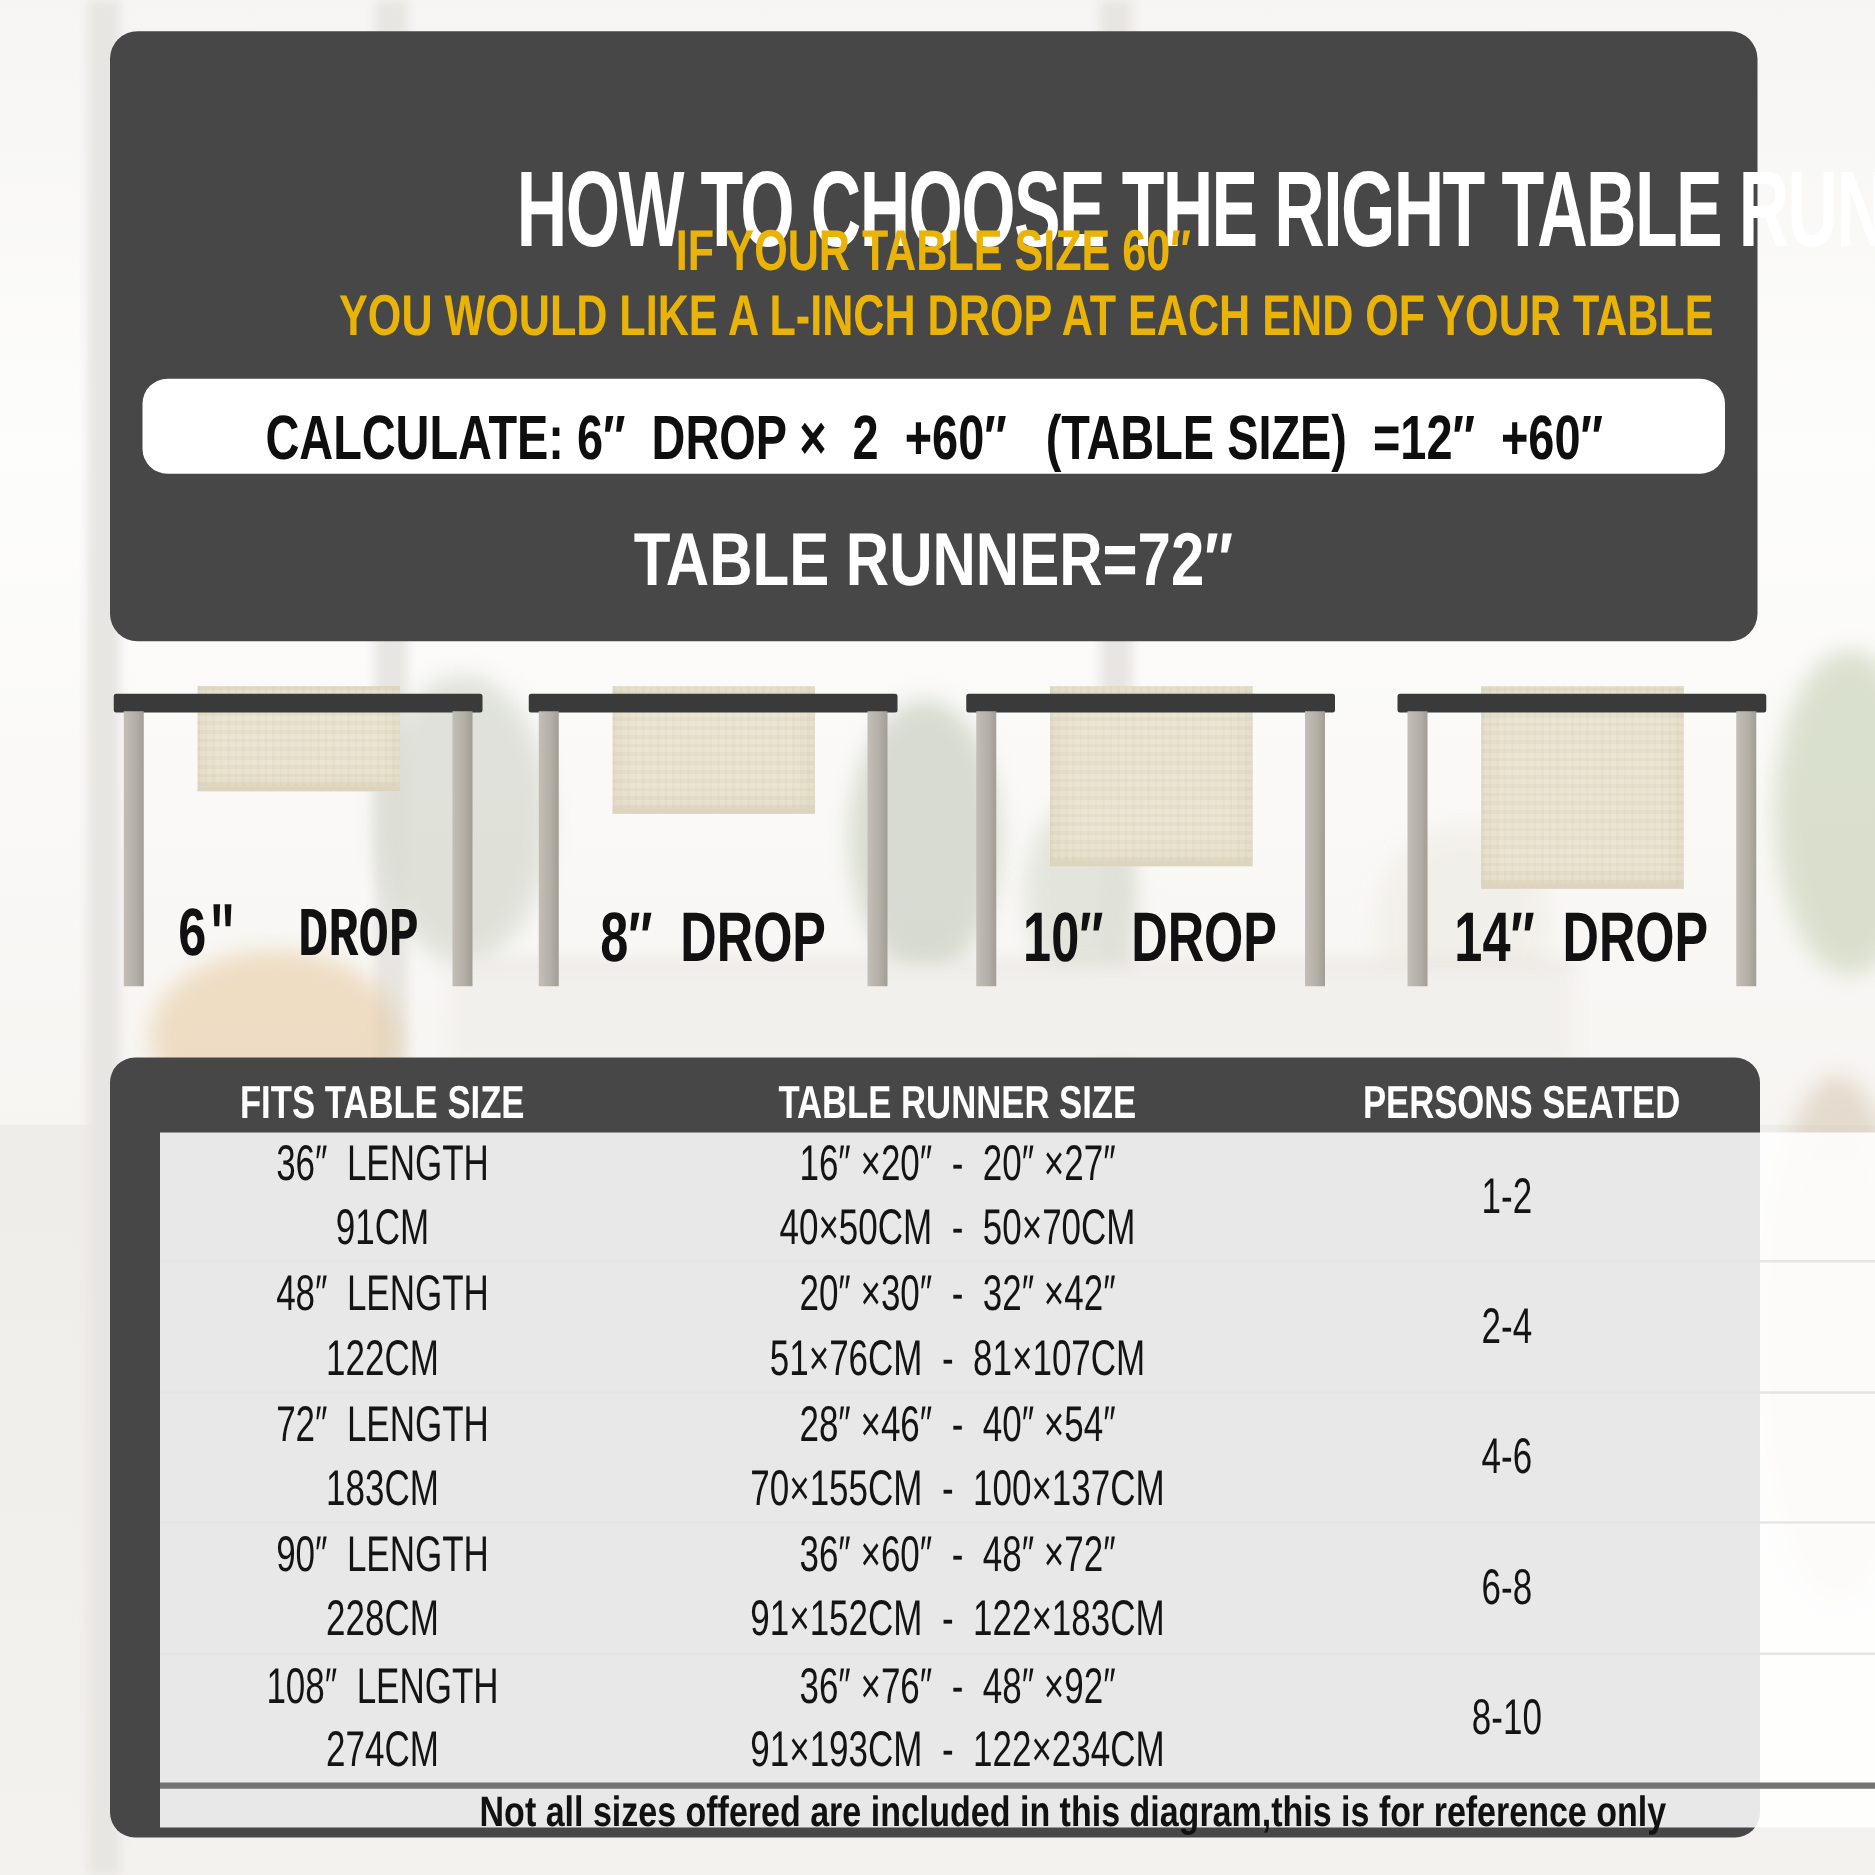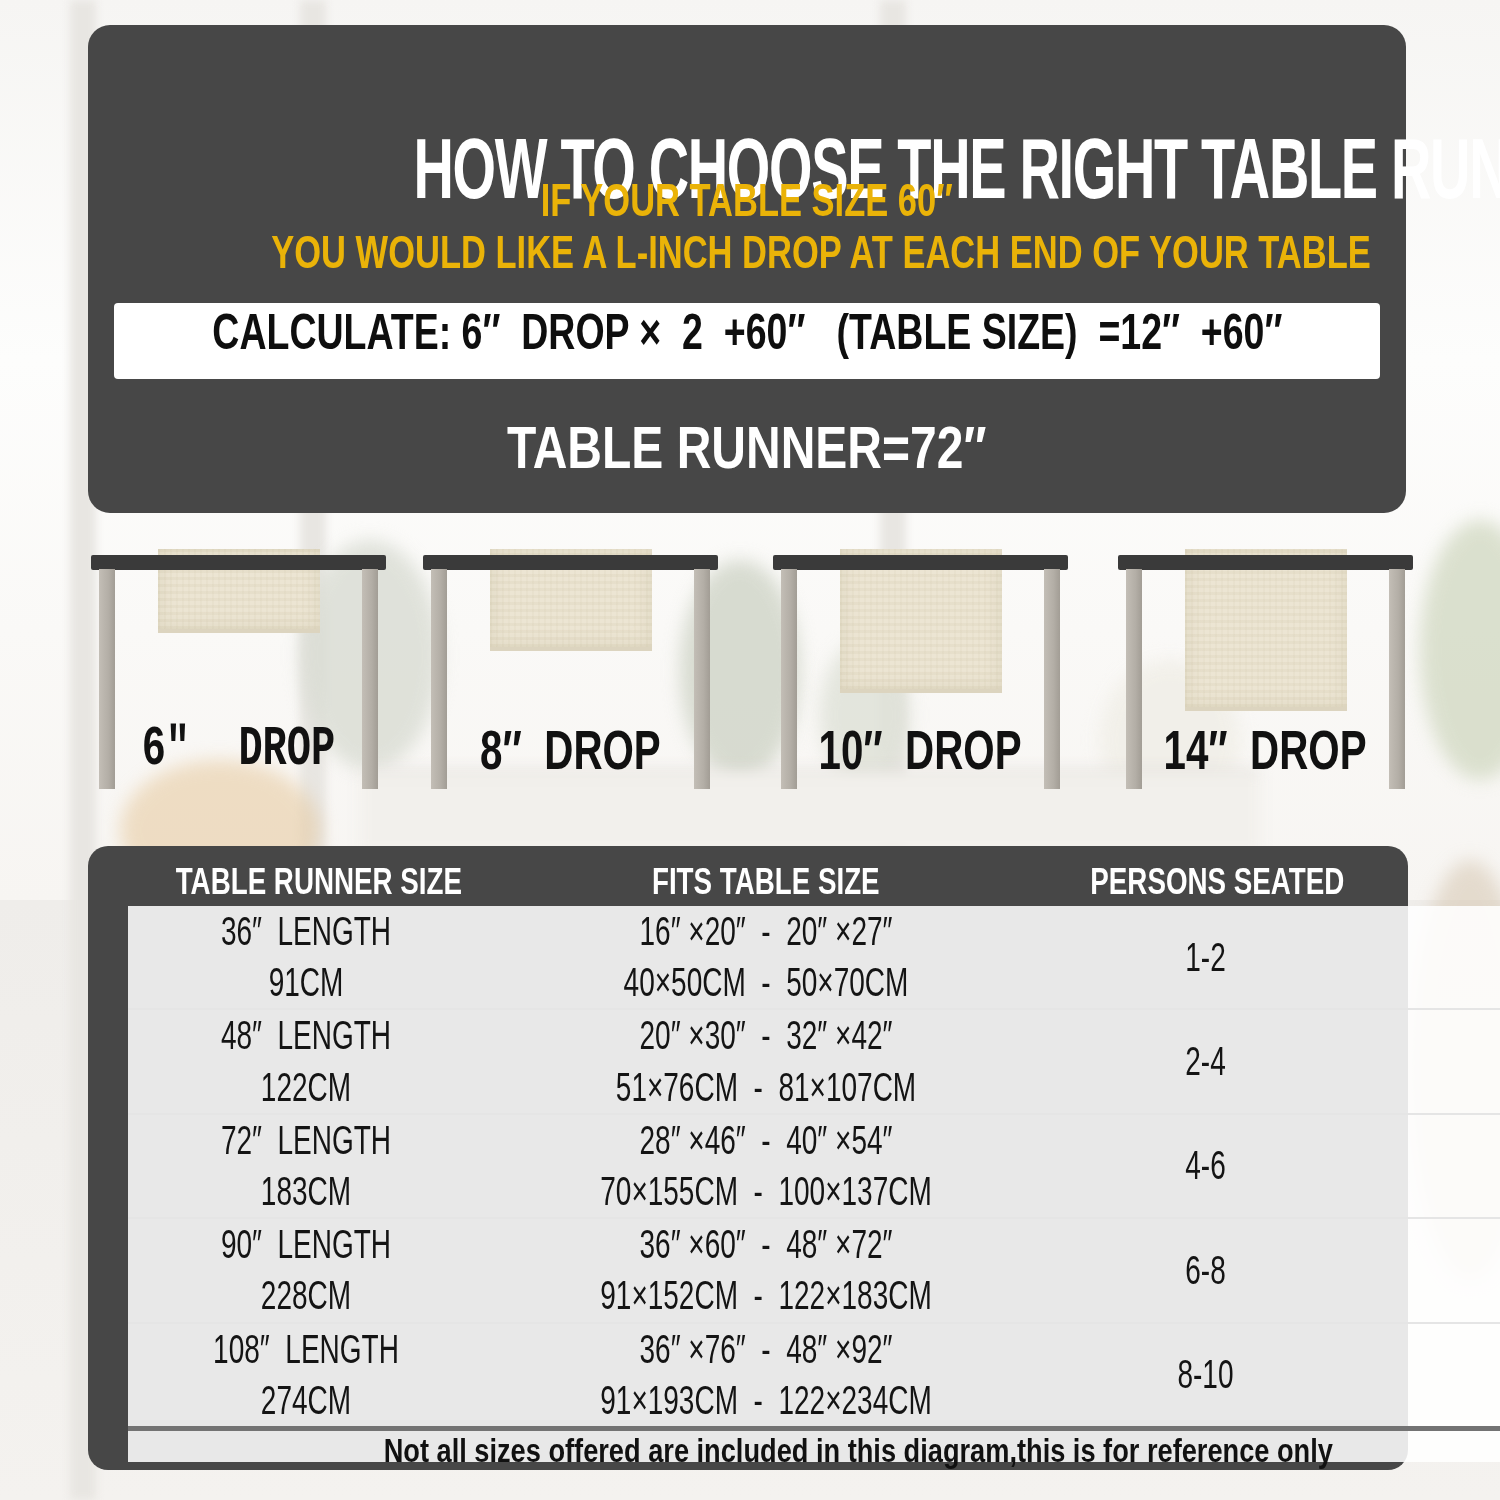--- a/index.html
+++ b/index.html
@@ -12,21 +12,21 @@
   .rectblob{position:absolute;filter:blur(7px);}
   .bg-wall{position:absolute;left:0;top:0;width:1500px;height:900px;background:linear-gradient(180deg,#f6f5f3 0%,#fdfdfc 40%,#f7f5f2 100%);}
   .bg-floor{position:absolute;left:0;top:900px;width:1500px;height:600px;background:linear-gradient(180deg,#efedea,#f4f2ef);}
   .frame-line{position:absolute;top:0;width:26px;height:1500px;background:#e8e6e2;filter:blur(4px);}
 
   
   .banner{position:absolute;left:88px;top:25px;width:1318px;height:488px;background:#474747;border-radius:22px;}
   .banner-title{position:absolute;left:0;top:36px;width:100%;text-align:center;color:#ffffff;font-size:86px;font-weight:bold;letter-spacing:-2px;}
   .banner-line1{position:absolute;left:0;top:148px;width:100%;text-align:center;color:#eab308;font-size:46px;font-weight:bold;}
   .banner-line2{position:absolute;left:0;top:200px;width:100%;text-align:center;color:#eab308;font-size:46px;font-weight:bold;}
-  .calc-strip{position:absolute;left:26px;top:278px;width:1266px;height:76px;background:#ffffff;border-radius:4px;display:flex;align-items:flex-start;justify-content:center;}
+  .calc-strip{position:absolute;left:26px;top:278px;width:1266px;height:76px;background:#ffffff;border-radius:20px;display:flex;align-items:flex-end;justify-content:center;}
   .calc-strip .cond{color:#0e0e0e;font-size:50px;font-weight:bold;}
   .banner-result{position:absolute;left:0;top:388px;width:100%;text-align:center;color:#ffffff;font-size:60px;font-weight:bold;}
 
   .cond{display:inline-block;transform:scaleX(.72);transform-origin:50% 50%;white-space:pre;}
   .cond2{display:block;transform:scaleX(.7);transform-origin:50% 50%;white-space:pre;}
 
   
   .fig{position:absolute;top:549px;width:295px;height:245px;}
   .fig .bar{position:absolute;left:0;right:0;top:6px;height:15px;background:#3a3a3a;border-radius:2px;}
   .fig .leg{position:absolute;top:20px;width:16px;height:220px;background:linear-gradient(90deg,#c3beb6 0%,#b3aea6 60%,#a29d95 100%);}
@@ -117,22 +117,22 @@
       <div class="runner"></div>
       <div class="bar"></div>
       <div class="leg leg-l"></div>
       <div class="leg leg-r"></div>
       <div class="drop-label"><span class="cond">14″  DROP</span></div>
     </div>
   </section>
 
   <section class="panel">
     <div class="heads">
+      <div class="head"><span class="cond" style="transform:scaleX(.75);">FITS TABLE SIZE</span></div>
       <div class="head"><span class="cond" style="transform:scaleX(.75);">TABLE RUNNER SIZE</span></div>
-      <div class="head"><span class="cond" style="transform:scaleX(.75);">FITS TABLE SIZE</span></div>
       <div class="head"><span class="cond" style="transform:scaleX(.75);">PERSONS SEATED</span></div>
     </div>
     <div class="tbl">
 
       <div class="row">
         <div class="cell">
             <span class="cond2">36″  LENGTH</span>
             <span class="cond2">91CM</span>
           </div>
         <div class="cell">

